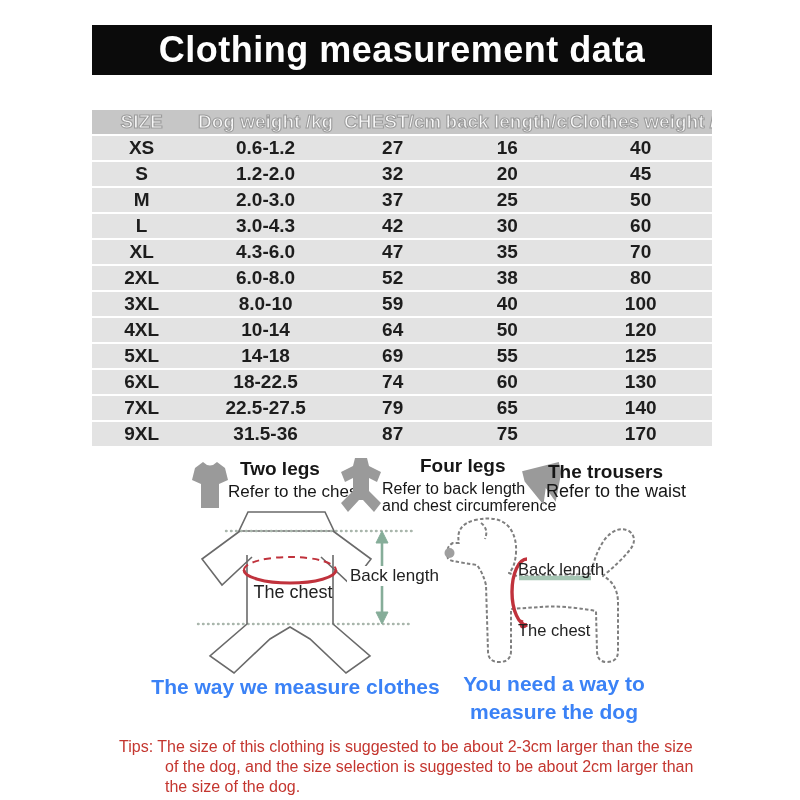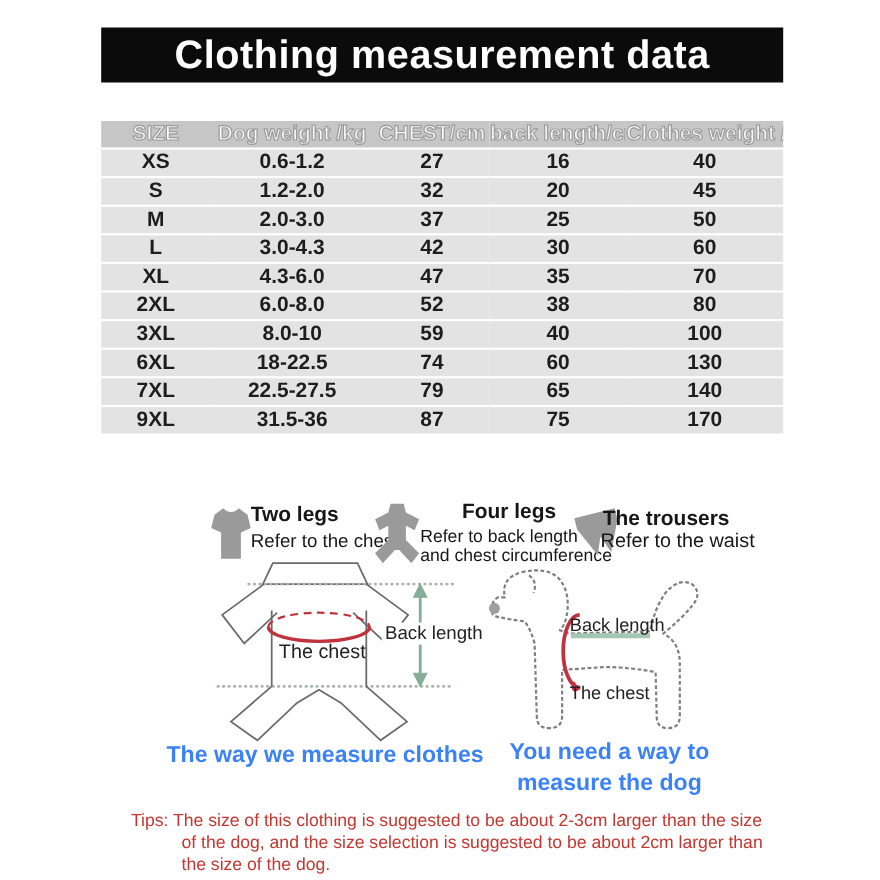--- a/index.html
+++ b/index.html
@@ -108,20 +108,34 @@
         <td>80</td>
       </tr>
     <tr>
         <td>3XL</td>
         <td>8.0-10</td>
         <td>59</td>
         <td>40</td>
         <td>100</td>
       </tr>
     <tr>
+        <td>4XL</td>
+        <td>10-14</td>
+        <td>64</td>
+        <td>50</td>
+        <td>120</td>
+      </tr>
+    <tr>
+        <td>5XL</td>
+        <td>14-18</td>
+        <td>69</td>
+        <td>55</td>
+        <td>125</td>
+      </tr>
+    <tr>
         <td>6XL</td>
         <td>18-22.5</td>
         <td>74</td>
         <td>60</td>
         <td>130</td>
       </tr>
     <tr>
         <td>7XL</td>
         <td>22.5-27.5</td>
         <td>79</td>
@@ -134,21 +148,21 @@
         <td>87</td>
         <td>75</td>
         <td>170</td>
       </tr>
   </tbody>
 </table>
 
 <svg class="abs" style="left:192px;top:460px;" width="36" height="50" viewBox="0 0 36 50">
   <path class="gicon" d="M11,2 Q18,9 25,2 L33,8 L36,20 L27,24 L27,48 L9,48 L9,24 L0,20 L3,8 Z"></path>
 </svg>
-<div class="abs legend-title" style="left:228px;top:458px;">Two legs</div>
+<div class="abs legend-title" style="left:240px;top:458px;">Two legs</div>
 <div class="abs legend-desc" style="left:228px;top:482px;font-size:17px;">Refer to the chest</div>
 
 <svg class="abs" style="left:338px;top:457px;" width="46" height="58" viewBox="0 0 46 58">
   <path class="gicon" d="M17,1 L29,1 L31,9 L43,15 L39,25 L31,21 L31,34 L43,46 L36,55 L25,43 L21,43 L10,55 L3,46 L15,34 L15,21 L7,25 L3,15 L15,9 Z"></path>
 </svg>
 <div class="abs legend-title" style="left:384px;top:455px;margin-left:36px;">Four legs</div>
 <div class="abs legend-desc" style="left:382px;top:480px;">Refer to back length</div>
 <div class="abs legend-desc" style="left:382px;top:497px;">and chest circumference</div>
 
 <svg class="abs" style="left:524px;top:464px;transform:rotate(-14deg);" width="42" height="42" viewBox="0 0 40 40">

